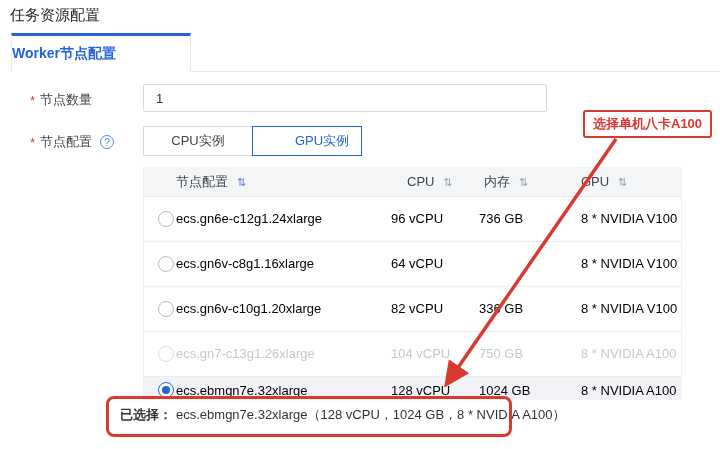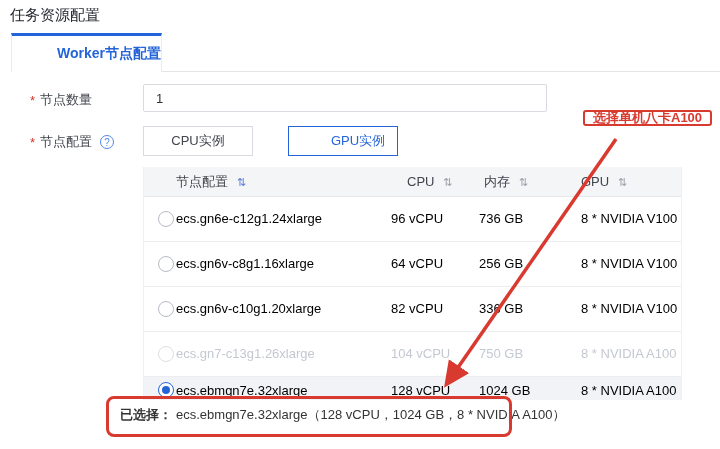--- a/index.html
+++ b/index.html
@@ -4,36 +4,36 @@
 <style>
   :root { --accent:#2464d9; --red:#d93a30; }
   * { box-sizing:border-box; margin:0; padding:0; }
   body { background:#fff; font-family:"Liberation Sans","DejaVu Sans",sans-serif; }
   .page { position:relative; width:720px; height:449px; background:#fff; overflow:hidden; }
 
   .page-title { position:absolute; left:10px; top:6px; font-size:15px; font-weight:normal; color:#24272e; }
 
   
   .tabstrip-line { position:absolute; left:161px; top:71px; width:559px; height:1px; background:#e3e5e8; }
-  .tab-active { position:absolute; left:11px; top:33px; width:151px; height:39px; background:#fff;
+  .tab-active { position:absolute; left:11px; top:33px; width:180px; height:39px; background:#fff;
     border-top:3px solid var(--accent); border-left:1px solid #ebebeb; border-right:1px solid #ebebeb;
-    display:flex; align-items:center; justify-content:flex-end; cursor:pointer; }
+    display:flex; align-items:center; justify-content:flex-start; cursor:pointer; }
   .tab-active .tab-label { font-size:14px; font-weight:bold; color:var(--accent); }
 
   
   .field-label { position:absolute; left:30px; font-size:13px; color:#41454d; display:flex; align-items:center; }
   .req { color:#d9342b; margin-right:5px; font-size:13px; }
   .lbl-count { top:91px; }
   .lbl-config { top:133px; }
   .help-icon { display:inline-flex; align-items:center; justify-content:center; width:14px; height:14px;
     border:1px solid #5087ec; border-radius:50%; color:#5087ec; font-size:10px; margin-left:8px; cursor:pointer; }
   .node-count-input { position:absolute; left:143px; top:84px; width:404px; height:28px;
     border:1px solid #d9dbe0; border-radius:2px; padding:0 12px; font-size:13px; color:#333;
     font-family:"Liberation Sans","DejaVu Sans",sans-serif; outline:none; background:#fff; }
-  .seg { position:absolute; left:143px; top:126px; display:flex;gap:36px; }
+  .seg { position:absolute; left:143px; top:126px; display:flex; }
   .seg-btn { width:110px; height:30px; background:#fff; border:1px solid #d9dbe0; font-size:13px; color:#41454d;
     display:flex; align-items:center; justify-content:center; cursor:pointer;
     font-family:"Liberation Sans","DejaVu Sans",sans-serif; }
   .seg-btn.selected { border:1px solid var(--accent); color:var(--accent); margin-left:-1px; position:relative; z-index:1;padding-left:30px; }
 
   
   .spec-table { position:absolute; left:143px; top:167px; width:539px; height:233px; overflow:hidden;
     border-left:1px solid #eef0f3; border-right:1px solid #eef0f3; }
   .t-head { position:relative; height:30px; background:#f4f5f7; border-bottom:1px solid #e6e8eb; }
   .t-head .hcell { position:absolute; top:0; line-height:29px; font-size:13px; color:#41454d; cursor:pointer; }
@@ -52,21 +52,21 @@
   .t-row.state-selected .radio { top:5px; transform:none; border-color:var(--accent); }
   .t-row.state-selected .radio::after { content:""; position:absolute; left:3px; top:3px; width:8px; height:8px;
     border-radius:50%; background:var(--accent); }
 
   
   .summary-bar { position:absolute; left:0; top:400px; width:720px; height:49px; background:#fff;border-radius:17px; }
   .summary-text { position:absolute; left:120px; top:6px; font-size:13px; color:#333; white-space:nowrap; }
   .summary-text .prefix { font-weight:bold; margin-right:4px; }
 
   
-  .callout { position:absolute; left:583px; top:110px; height:16px; padding:0 8px; background:#fffdfd;
+  .callout { position:absolute; left:583px; top:110px; height:28px; padding:0 8px; background:#fffdfd;
     border:2px solid var(--red); border-radius:3px; color:var(--red); font-size:13px; font-weight:bold;
     display:flex; align-items:center; z-index:6; }
   .big-red-box { position:absolute; left:106px; top:396px; width:406px; height:41px;
     border:3px solid var(--red); border-radius:8px; z-index:6; }
   .arrow-layer { position:absolute; left:0; top:0; width:720px; height:449px; pointer-events:none; z-index:5; }
   .arrow-line { stroke:var(--red); stroke-width:3.5; fill:none; }
   .arrow-head { fill:var(--red); }
 </style>
 </head>
 <body>
@@ -122,21 +122,20 @@
       <span class="cell c-name">ecs.gn6e-c12g1.24xlarge</span>
       <span class="cell c-cpu">96 vCPU</span>
       <span class="cell c-mem">736 GB</span>
       <span class="cell c-gpu">8 * NVIDIA V100</span>
     </div>
 
     <div class="t-row state-normal">
       <span class="radio"></span>
       <span class="cell c-name">ecs.gn6v-c8g1.16xlarge</span>
       <span class="cell c-cpu">64 vCPU</span>
-      <span class="cell c-mem">256 GB</span>
       <span class="cell c-gpu">8 * NVIDIA V100</span>
     </div>
 
     <div class="t-row state-normal">
       <span class="radio"></span>
       <span class="cell c-name">ecs.gn6v-c10g1.20xlarge</span>
       <span class="cell c-cpu">82 vCPU</span>
       <span class="cell c-mem">336 GB</span>
       <span class="cell c-gpu">8 * NVIDIA V100</span>
     </div>

